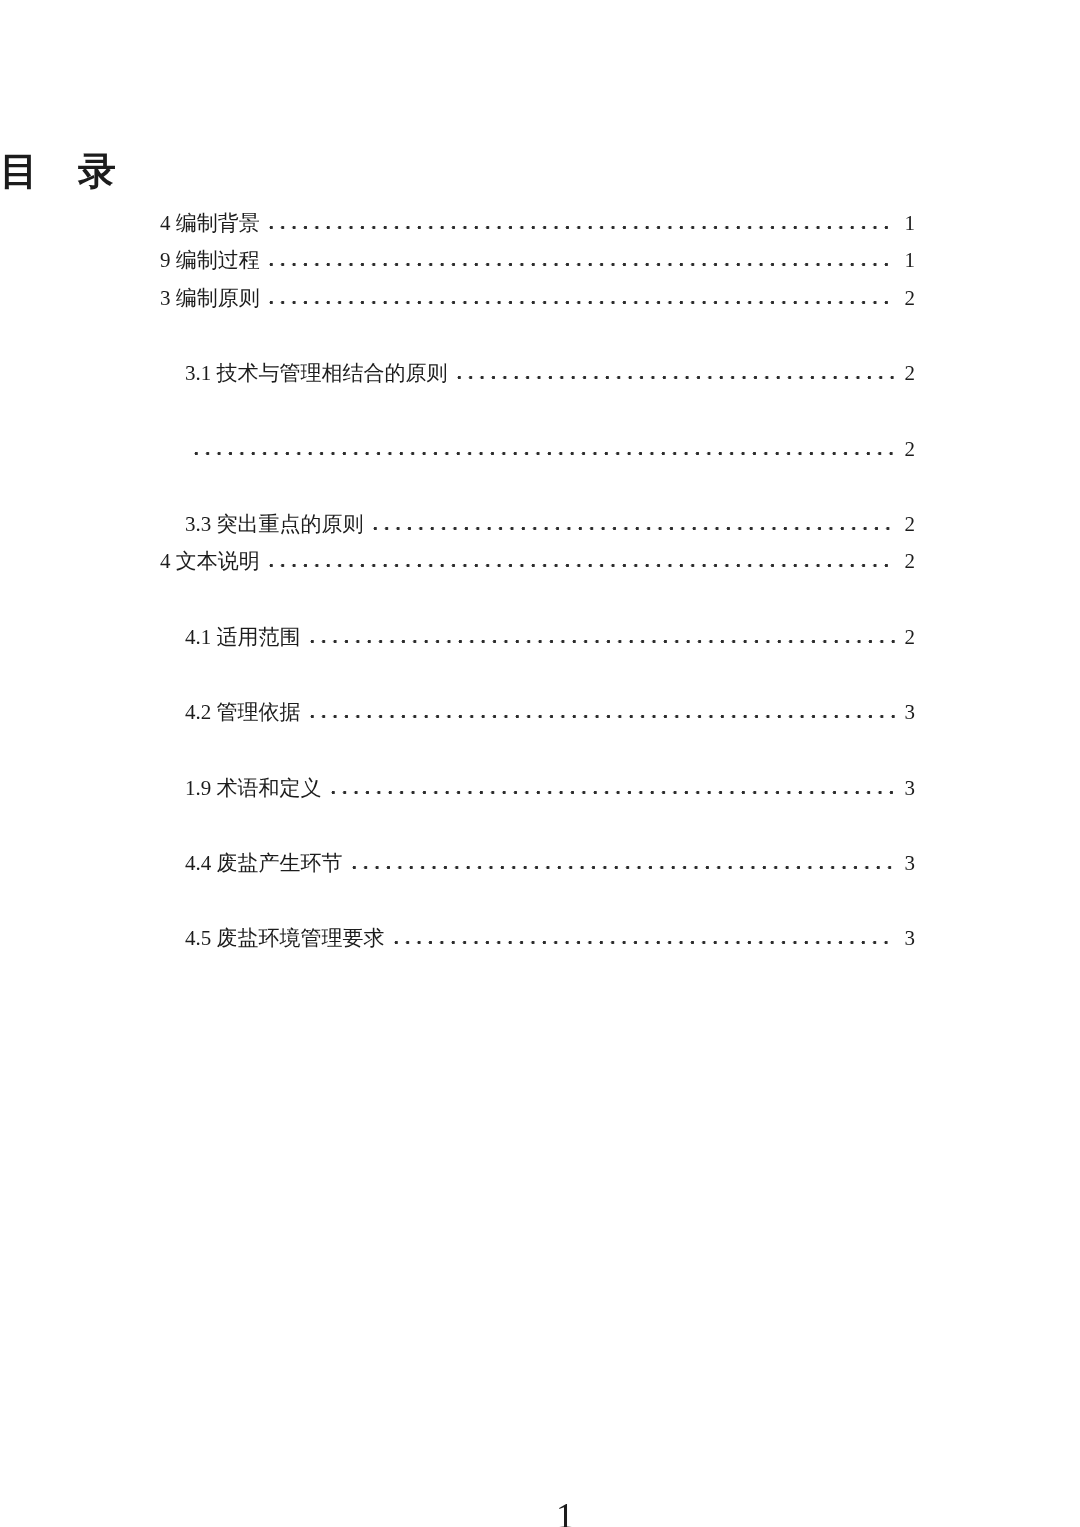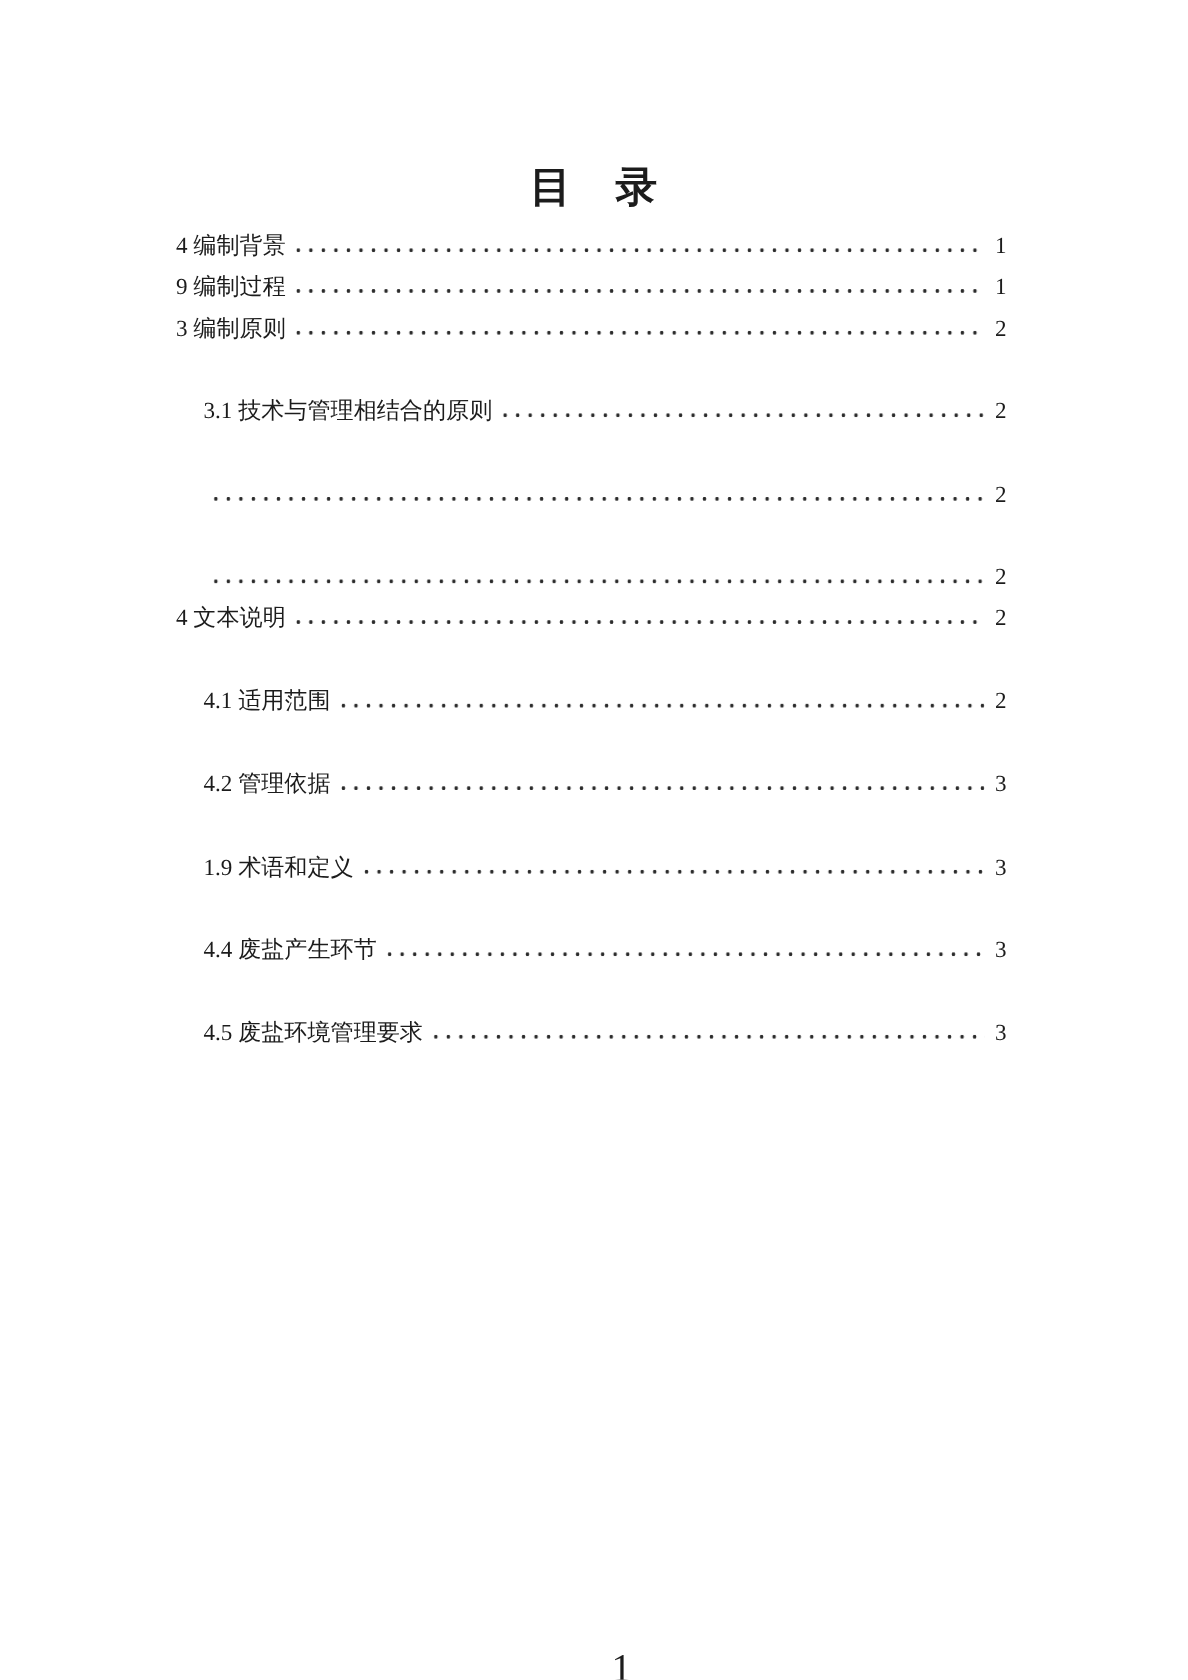--- a/index.html
+++ b/index.html
@@ -17,21 +17,20 @@
     position: relative;
     overflow: hidden;
   }
   .page {
     width: 100%;
     height: 100%;
     position: relative;
   }
   .title {
     margin: 148px 0 0 0;
-    text-align: center;
     font-size: 38px;
     line-height: 46px;
     font-weight: 700;
     letter-spacing: 1px;
   }
   .toc {
     list-style: none;
     margin: 11px 165px 0 160px;
     padding: 0;
   }
@@ -98,20 +97,21 @@
     <li class="toc-row sub">
       <span class="lbl">3.1 技术与管理相结合的原则</span>
       <span class="leader"></span>
       <span class="pg">2</span>
     </li>
     <li class="toc-row sub">
       <span class="leader"></span>
       <span class="pg">2</span>
     </li>
     <li class="toc-row sub">
+      <span class="lbl">3.3 突出重点的原则</span>
       <span class="leader"></span>
       <span class="pg">2</span>
     </li>
     <li class="toc-row">
       <span class="lbl">4 文本说明</span>
       <span class="leader"></span>
       <span class="pg">2</span>
     </li>
     <li class="toc-row sub">
       <span class="lbl">4.1 适用范围</span>

